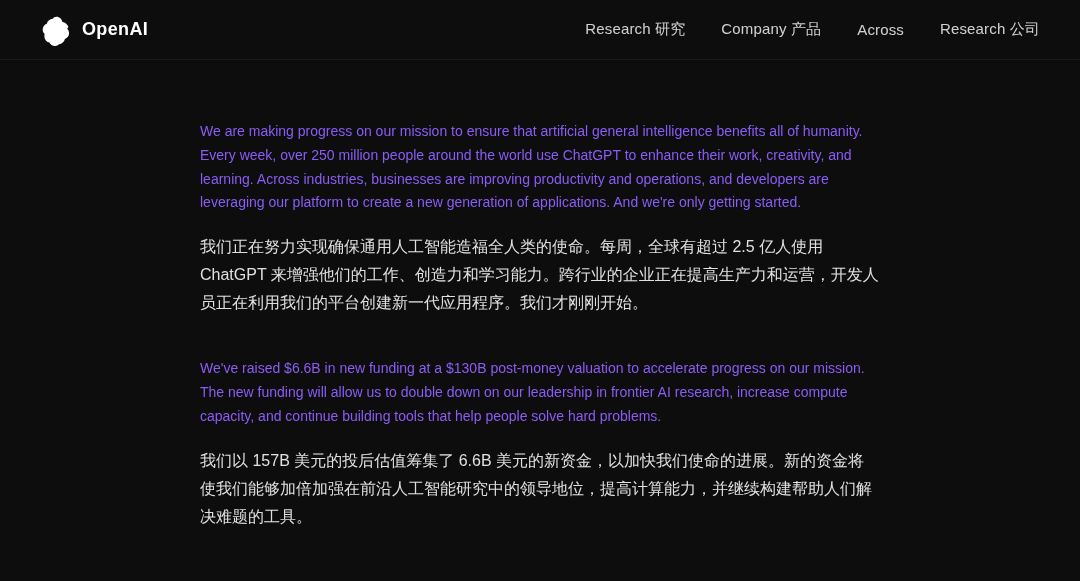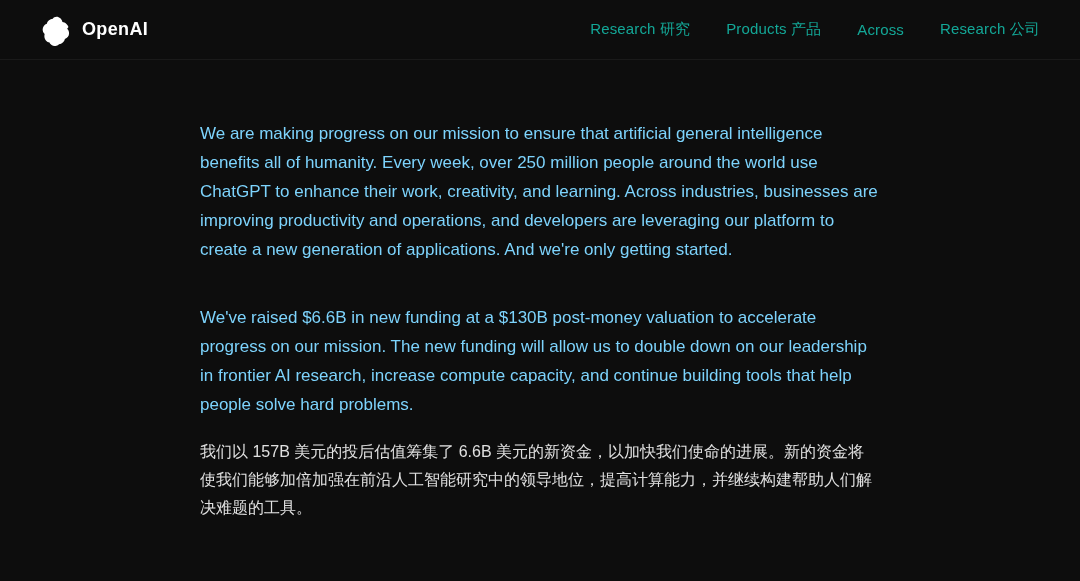--- a/index.html
+++ b/index.html
@@ -47,43 +47,43 @@
       letter-spacing: 0.02em;
     }
 
     .navbar-nav {
       display: flex;
       align-items: center;
       gap: 36px;
     }
 
     .nav-item {
-      color: #14b8a6;
+      color: #e5e5e5;
       font-size: 15px;
       font-weight: 400;
       cursor: pointer;
       text-decoration: none;
       opacity: 0.9;
       letter-spacing: 0.01em;
     }
 
     
     .main-content {
       padding: 60px 200px 60px 200px;
       max-width: 1080px;
     }
 
     .paragraph-block {
       margin-bottom: 40px;
     }
 
     .paragraph-en {
-      font-size: 17px;
+      font-size: 14px;
       line-height: 1.7;
-      color: #7dd3fc;
+      color: #8b5cf6;
       margin-bottom: 18px;
       font-weight: 400;
     }
 
     .paragraph-zh {
       font-size: 16px;
       line-height: 1.75;
       color: #e0e0e0;
       font-weight: 400;
     }
@@ -96,30 +96,31 @@
 
     <svg class="navbar-logo-icon" viewBox="0 0 32 32" fill="none" xmlns="http://www.w3.org/2000/svg">
       <path d="M29.2 13.0c-0.5-1.4-1.3-2.6-2.4-3.5C25.7 8.4 24.3 7.8 22.8 7.6c-0.3-1.5-1.1-2.8-2.2-3.8C19.5 2.8 18.1 2.2 16.6 2.2c-0.8 0-1.6 0.2-2.3 0.5C13.7 3 13.1 3.5 12.7 4.1C11.2 4.3 9.8 4.9 8.7 5.8C7.5 6.8 6.7 8.1 6.4 9.5C5.1 9.9 4.0 10.7 3.2 11.8C2.4 12.9 2.0 14.2 2.0 15.6c0 0.9 0.2 1.8 0.5 2.6c0.4 0.8 0.9 1.5 1.6 2.1c-0.2 0.7-0.3 1.4-0.3 2.2c0 1.5 0.5 3.0 1.4 4.2c0.9 1.2 2.2 2.0 3.7 2.3c0.5 1.2 1.4 2.2 2.5 2.9c1.1 0.7 2.4 1.0 3.7 1.0c0.8 0 1.6-0.2 2.3-0.5c0.7-0.3 1.3-0.8 1.8-1.4c1.5-0.2 2.9-0.8 4.0-1.8c1.1-1.0 1.9-2.3 2.2-3.7c1.3-0.4 2.4-1.2 3.2-2.3c0.8-1.1 1.2-2.4 1.2-3.8c0-0.9-0.2-1.8-0.5-2.6c-0.3-0.8-0.8-1.5-1.5-2.1z" fill="white" transform="scale(0.95) translate(0.8, 0.8)"></path>
     </svg>
 
     <span class="navbar-logo-text">OpenAI</span>
   </div>
 
   <nav class="navbar-nav">
     <a class="nav-item">Research 研究</a>
-    <a class="nav-item">Products 产品</a>
+    <a class="nav-item">Company 产品</a>
     <a class="nav-item">Across</a>
     <a class="nav-item">Research 公司</a>
   </nav>
 </nav>
 
 <main class="main-content">
 
   <div class="paragraph-block">
     <p class="paragraph-en">We are making progress on our mission to ensure that artificial general intelligence benefits all of humanity. Every week, over 250 million people around the world use ChatGPT to enhance their work, creativity, and learning. Across industries, businesses are improving productivity and operations, and developers are leveraging our platform to create a new generation of applications. And we're only getting started.</p>
+    <p class="paragraph-zh">我们正在努力实现确保通用人工智能造福全人类的使命。每周，全球有超过 2.5 亿人使用 ChatGPT 来增强他们的工作、创造力和学习能力。跨行业的企业正在提高生产力和运营，开发人员正在利用我们的平台创建新一代应用程序。我们才刚刚开始。</p>
   </div>
 
   <div class="paragraph-block">
     <p class="paragraph-en">We've raised $6.6B in new funding at a $130B post-money valuation to accelerate progress on our mission. The new funding will allow us to double down on our leadership in frontier AI research, increase compute capacity, and continue building tools that help people solve hard problems.</p>
     <p class="paragraph-zh">我们以 157B 美元的投后估值筹集了 6.6B 美元的新资金，以加快我们使命的进展。新的资金将使我们能够加倍加强在前沿人工智能研究中的领导地位，提高计算能力，并继续构建帮助人们解决难题的工具。</p>
   </div>
 
 </main>
 
 </body></html>

